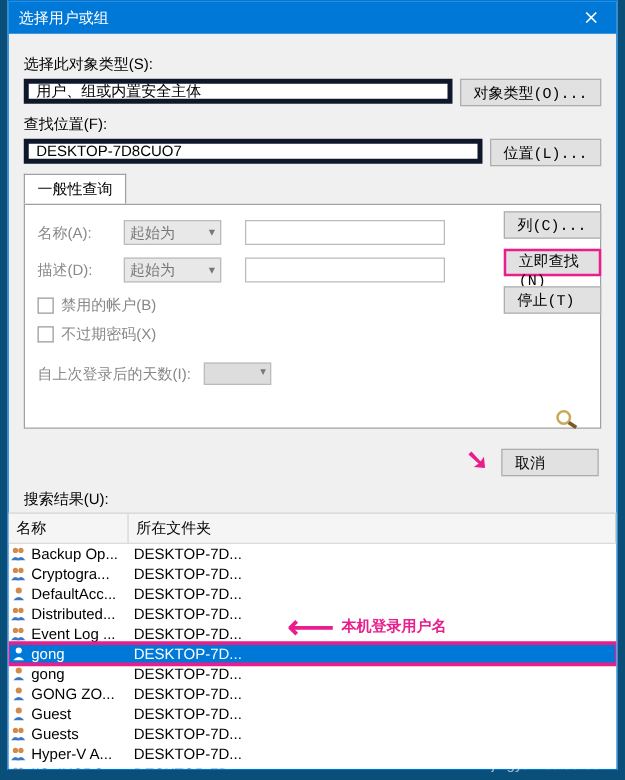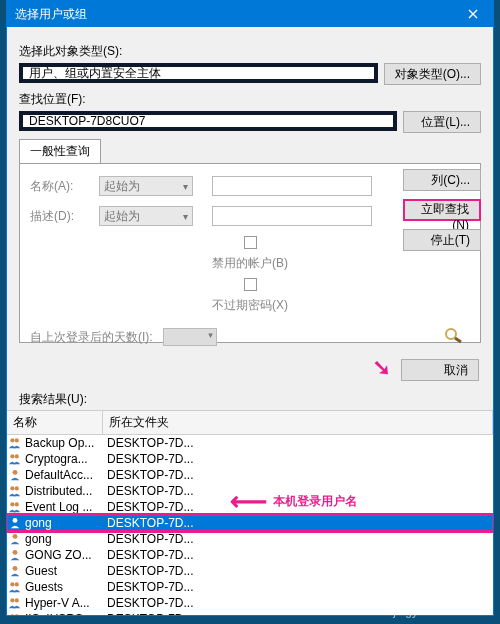--- a/index.html
+++ b/index.html
@@ -5,30 +5,30 @@
 * { box-sizing: border-box; margin: 0; padding: 0; font-family: "Microsoft YaHei", "Segoe UI", sans-serif; font-size: 12px; }
 body { background: #0a4f7a; width: 500px; height: 624px; overflow: hidden; position: relative; }
 .dialog { position: absolute; left: 6px; top: 0; width: 488px; height: 616px; background: #f0f0f0; border: 1px solid #0078d7; display: flex; flex-direction: column; }
 .titlebar { background: #0078d7; color: #fff; height: 26px; display: flex; align-items: center; padding: 0 8px; }
 .titlebar .title { flex: 1; }
 .titlebar .close { width: 40px; height: 26px; display: flex; align-items: center; justify-content: center; margin-right: -8px; cursor: pointer; }
 .content { padding: 10px 12px 6px 12px; }
 .row-label { margin: 6px 0 3px 0; }
 .row-flex { display: flex; gap: 6px; margin-bottom: 6px; }
 .text-readonly { flex: 1; background: #fff; border: 4px solid #0f172a; height: 20px; padding: 2px 6px; display: flex; align-items: center; }
-.btn { background: #e1e1e1; border: 1px solid #adadad; height: 22px; padding: 0 10px; cursor: pointer; min-width: 78px; text-align: right; }
+.btn { background: #e1e1e1; border: 1px solid #adadad; height: 22px; padding: 0 10px; cursor: pointer; min-width: 78px; text-align: left; font-family: Liberation Mono, monospace; }
 .tabs { margin-top: 6px; }
 .tab { display: inline-block; background: #fff; border: 1px solid #a0a0a0; border-bottom: none; padding: 3px 10px; }
 .tabpanel { background: #fff; border: 1px solid #a0a0a0; padding: 12px 10px 10px 10px; height: 180px; position: relative; }
 .field-row { display: flex; align-items: center; gap: 19px; margin-bottom: 10px; color: #888; }
 .field-row .lbl { width: 50px; }
-.combo { width: 94px; height: 20px; background: #e8e8e8; border: 1px solid #bbb; display: flex; align-items: center; padding: 0 4px; color: #777; position: relative; }
+.combo { width: 78px; height: 20px; background: #e8e8e8; border: 1px solid #bbb; display: flex; align-items: center; padding: 0 4px; color: #777; position: relative; }
 .combo::after { content: "▾"; position: absolute; right: 4px; font-size: 10px; }
 .tinput { width: 160px; height: 20px; background: #fff; border: 1px solid #bbb; }
-.cb-row { display: flex; align-items: center; gap: 6px; margin: 6px 0; color: #888; flex-direction: column; }
+.cb-row { display: flex; align-items: center; gap: 6px; margin: 6px 0; color: #888; }
 .cb { width: 13px; height: 13px; border: 1px solid #999; background: #fff; }
 .days-row { display: flex; align-items: center; gap: 10px; margin-top: 14px; color: #888; }
 .spin { width: 54px; height: 18px; background: #ddd; border: 1px solid #bbb; position: relative; }
 .spin::after { content: "▾"; position: absolute; right: 3px; top: 1px; font-size: 9px; color: #777; }
 .side-btns { position: absolute; right: 12px; top: 168px; display: flex; flex-direction: column; gap: 8px; }
 .side-btns .btn { width: 78px; }
 .findnow { border: 2px solid #e91e8c; }
 .magnifier { width: 30px; height: 20px; position: absolute; right: 22px; top: 324px; display:flex; align-items:center; justify-content:center;}
 .action-row { display: flex; justify-content: flex-end; gap: 10px; padding: 8px 14px 6px 0; align-items: center; }
 .arrow1 { color: #e91e8c; font-size: 22px; font-weight: bold; transform: translateY(-2px); }

